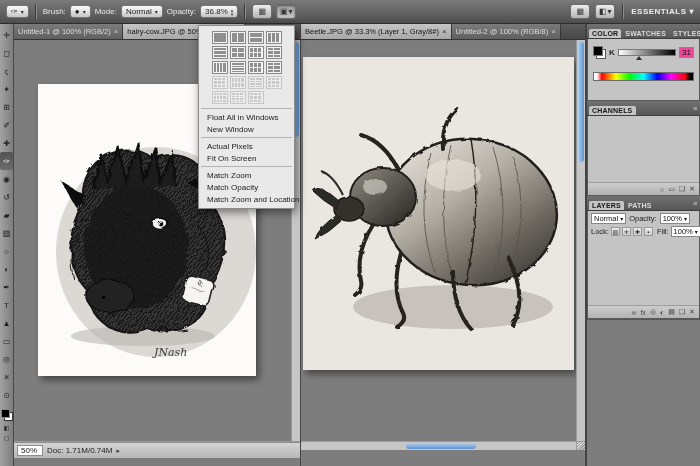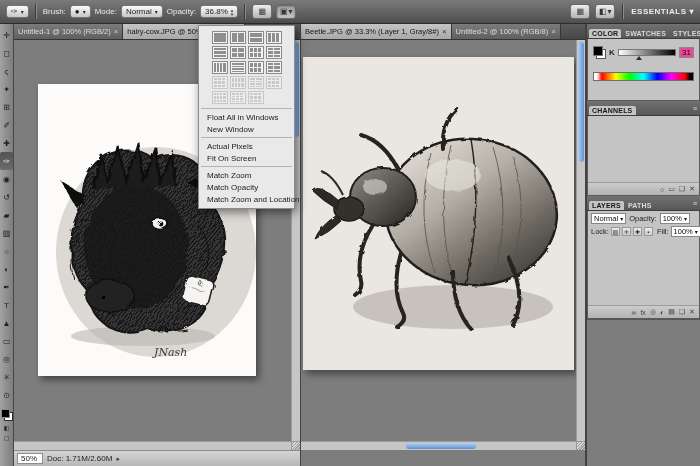--- a/index.html
+++ b/index.html
@@ -46,21 +46,21 @@
   #cowcanvas{left:24px;top:44px;width:218px;height:292px;}
   #beetlecanvas{left:2px;top:17px;width:271px;height:313px;}
   .canvas svg{display:block;width:100%;height:100%;}
   .sigtext{font:italic 11px "DejaVu Serif",serif;fill:#3b3b3b;}
   .vscroll{position:absolute;right:0;top:0;bottom:25px;width:9px;background:#c6c6c6;border-left:1px solid #9a9a9a;box-sizing:border-box;}
   .vthumb{position:absolute;left:1px;right:1px;border-radius:3px;background:linear-gradient(90deg,#b2d0f2,#5f93d0);}
   .hscroll{position:absolute;left:0;right:9px;bottom:16px;height:9px;background:#c6c6c6;border-top:1px solid #9a9a9a;box-sizing:border-box;}
   .hthumb{position:absolute;top:1px;bottom:1px;border-radius:3px;background:linear-gradient(#b2d0f2,#5f93d0);}
   .corner{position:absolute;right:0;bottom:16px;width:9px;height:9px;background:#c0c0c0;border-left:1px solid #9a9a9a;border-top:1px solid #9a9a9a;box-sizing:border-box;
           background-image:repeating-linear-gradient(135deg,#d8d8d8 0 1px,#9a9a9a 1px 2px);}
-  .statusbar{position:absolute;left:0;right:0;bottom:0;height:16px;background:linear-gradient(#d4d4d4,#b7b7b7);
+  .statusbar{position:absolute;left:0;right:0;bottom:8px;height:16px;background:linear-gradient(#d4d4d4,#b7b7b7);
              border-top:1px solid #8d8d8d;display:flex;align-items:center;gap:4px;padding:0 3px;box-sizing:border-box;
              font-size:8px;color:#222;}
   .zoombox{background:#fff;border:1px solid #8d8d8d;padding:0 3px;height:11px;display:flex;align-items:center;min-width:26px;box-sizing:border-box;}
   .statarrow{color:#444;font-size:7px;}
   
   .panelcol{position:absolute;left:586px;top:24px;width:114px;height:442px;box-sizing:border-box;
             background:#8f8f8f;border-left:1px solid #414141;display:flex;flex-direction:column;}
   .pstrip{height:15px;background:linear-gradient(#717171,#575757);display:flex;align-items:flex-end;
           padding:0 2px;gap:1px;border-bottom:1px solid #3d3d3d;box-sizing:border-box;}
   .ptab{font-size:7px;font-weight:bold;letter-spacing:.2px;color:#d9d9d9;padding:1px 3px;border-radius:2px 2px 0 0;white-space:nowrap;}
@@ -251,21 +251,21 @@
           <text x="116" y="272" class="sigtext">JNash</text>
         </svg>
       </div>
       <div class="vscroll">
         <div class="vthumb" style="top:2px;height:95px;"></div>
       </div>
       <div class="hscroll"></div>
       <div class="corner"></div>
       <div class="statusbar">
         <div class="zoombox">50%</div>
-        <span>Doc: 1.71M/2.60M</span>
+        <span>Doc: 1.71M/0.74M</span>
         <span class="statarrow">▸</span>
       </div>
     </div>
   </div>
 
   <div class="docgroup" id="rightgroup">
     <div class="tabbar">
       <div class="tab active">
         <span>Beetle.JPG @ 33.3% (Layer 1, Gray/8#)</span>
         <span class="x">×</span>

